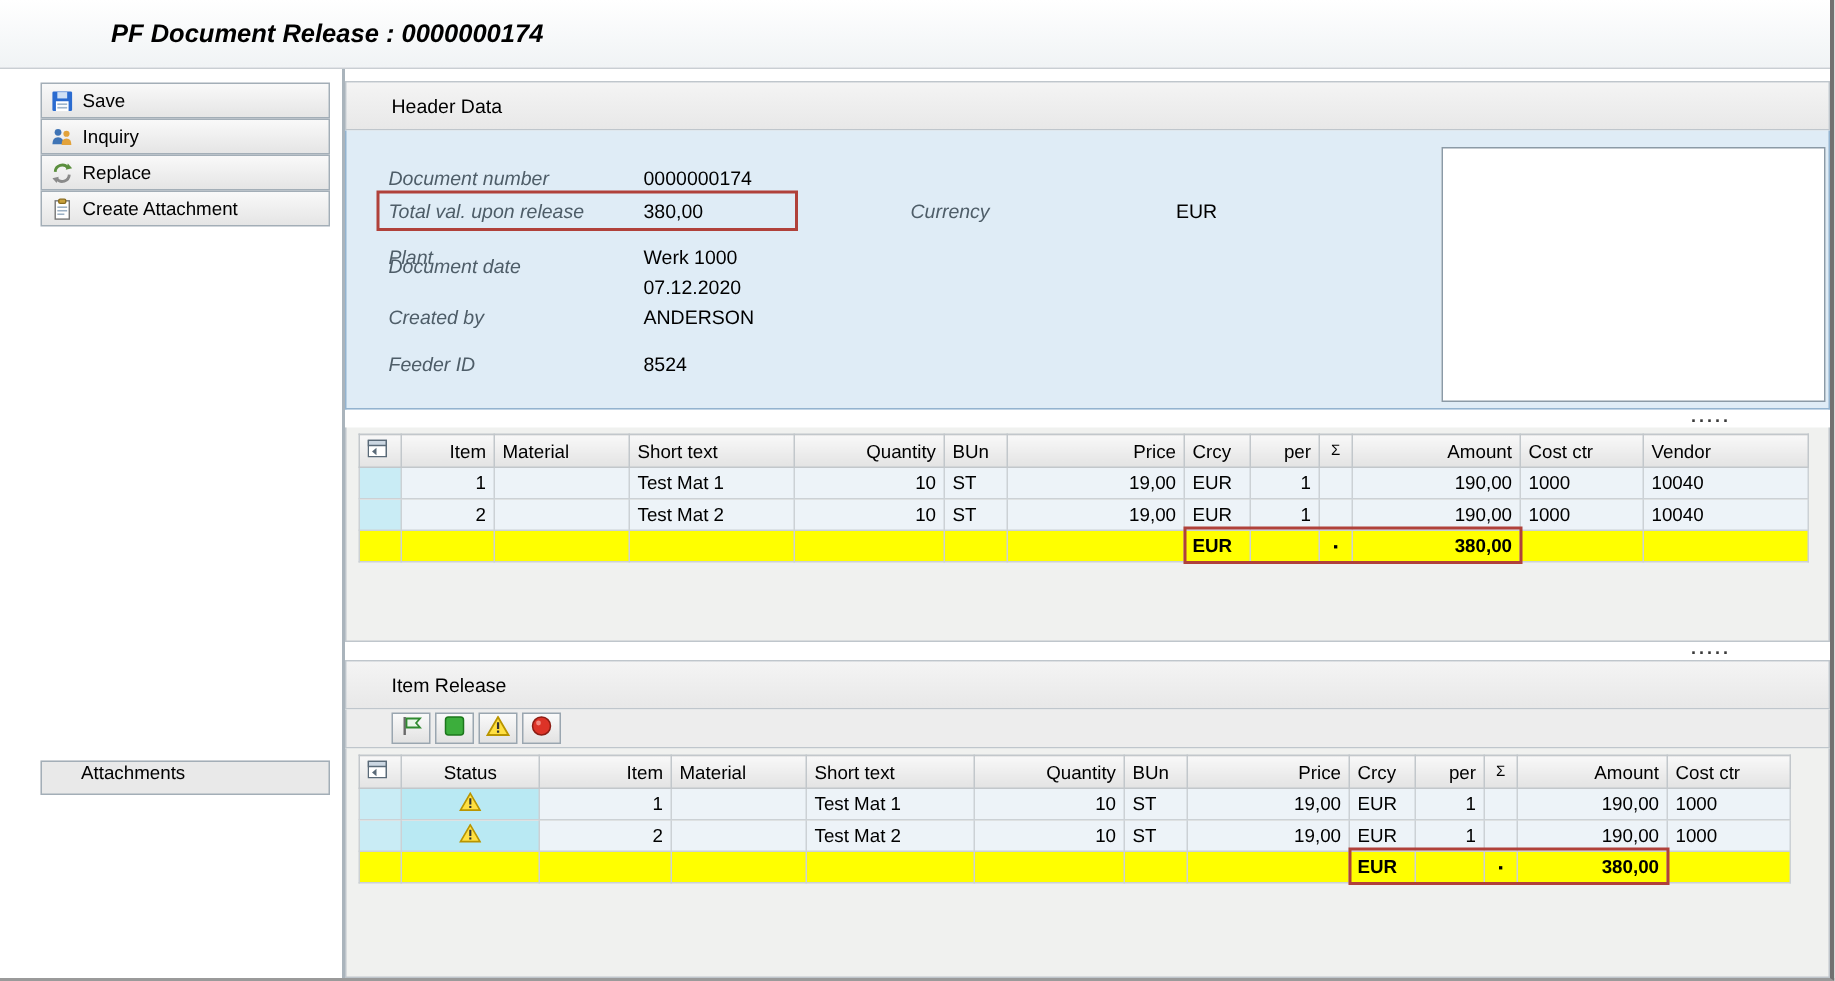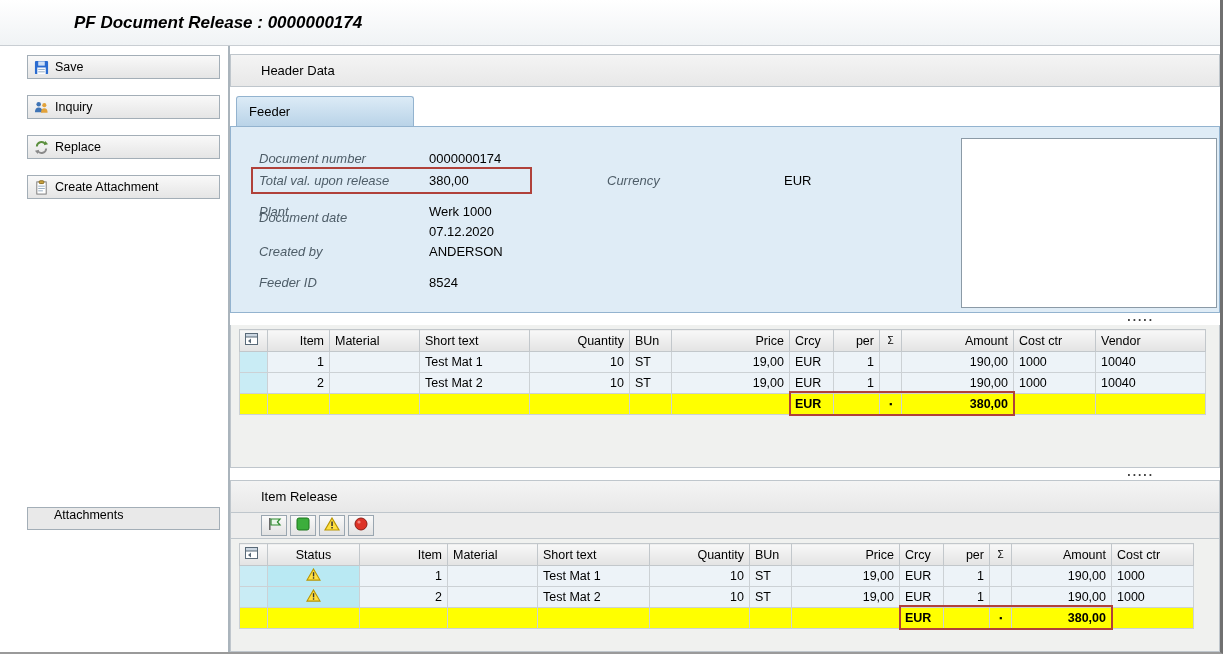--- a/index.html
+++ b/index.html
@@ -7,21 +7,21 @@
   body { font-family:"Liberation Sans", sans-serif; font-size:13px; color:#000; background:#fff; }
   .screen { position:relative; width:1223px; height:654px; border-right:3px solid #707070; border-bottom:2px solid #9a9a9a; background:#fff; }
 
   
   .titlebar { height:46px; background:linear-gradient(#ffffff,#f0f3f5); border-bottom:1px solid #c9ced3; display:flex; align-items:center; padding-left:34px; }
   .title { font-weight:bold; font-style:italic; font-size:17px; color:#000;margin-left:40px; }
 
   
   .layout { display:flex; height:606px; }
   .sidebar { width:230px; position:relative; padding:9px 8px 0 27px; background:#fff; border-right:2px solid #aab4bc; }
-  .side-btn { display:flex; align-items:center; gap:6px; width:100%; height:24px; margin-bottom:16px;
+  .side-btn { display:flex; align-items:center; gap:6px; width:100%; height:24px; margin-bottom:0;
               background:linear-gradient(#f9f9f9,#e5e5e5); border:1px solid #a3aeb7; font:inherit; font-size:12.5px;
               padding:0 5px; cursor:pointer; text-align:left; }
   .side-btn .ic { width:16px; height:16px; display:inline-flex; align-items:center; justify-content:center; flex:0 0 16px; }
   .attach-bar { position:absolute; left:27px; right:8px; top:461px; height:23px; background:#e9e9e9;
                 border:1px solid #a3aeb7; display:flex; align-items:flex-start; padding-left:26px; font-size:12.5px; cursor:pointer; }
 
   .main { flex:1; display:flex; flex-direction:column; padding-top:8px; background:#fff; min-width:0; }
 
   .section-title { height:33px; background:linear-gradient(#f4f4f4,#e8e8e8); border:1px solid #bfc6cc;
                    display:flex; align-items:center; padding-left:30px; font-size:13px; flex:0 0 auto; }
@@ -128,25 +128,20 @@
       <div class="attach-bar">
         <span>Attachments</span>
       </div>
     </div>
 
     <div class="main">
 
       <div class="section-title">
         <span>Header Data</span>
       </div>
-      <div class="tabstrip">
-        <div class="tab">
-          <span>Feeder</span>
-        </div>
-      </div>
       <div class="header-content">
         <span class="f-label" style="top:24px">Document number</span>
         <span class="f-value" style="top:24px">0000000174</span>
 
         <span class="f-label" style="top:46px">Total val. upon release</span>
         <span class="f-value" style="top:46px">380,00</span>
         <div class="red-box hdr-box"></div>
 
         <span class="f-label cur-label" style="top:46px">Currency</span>
         <span class="f-value cur-value" style="top:46px">EUR</span>

